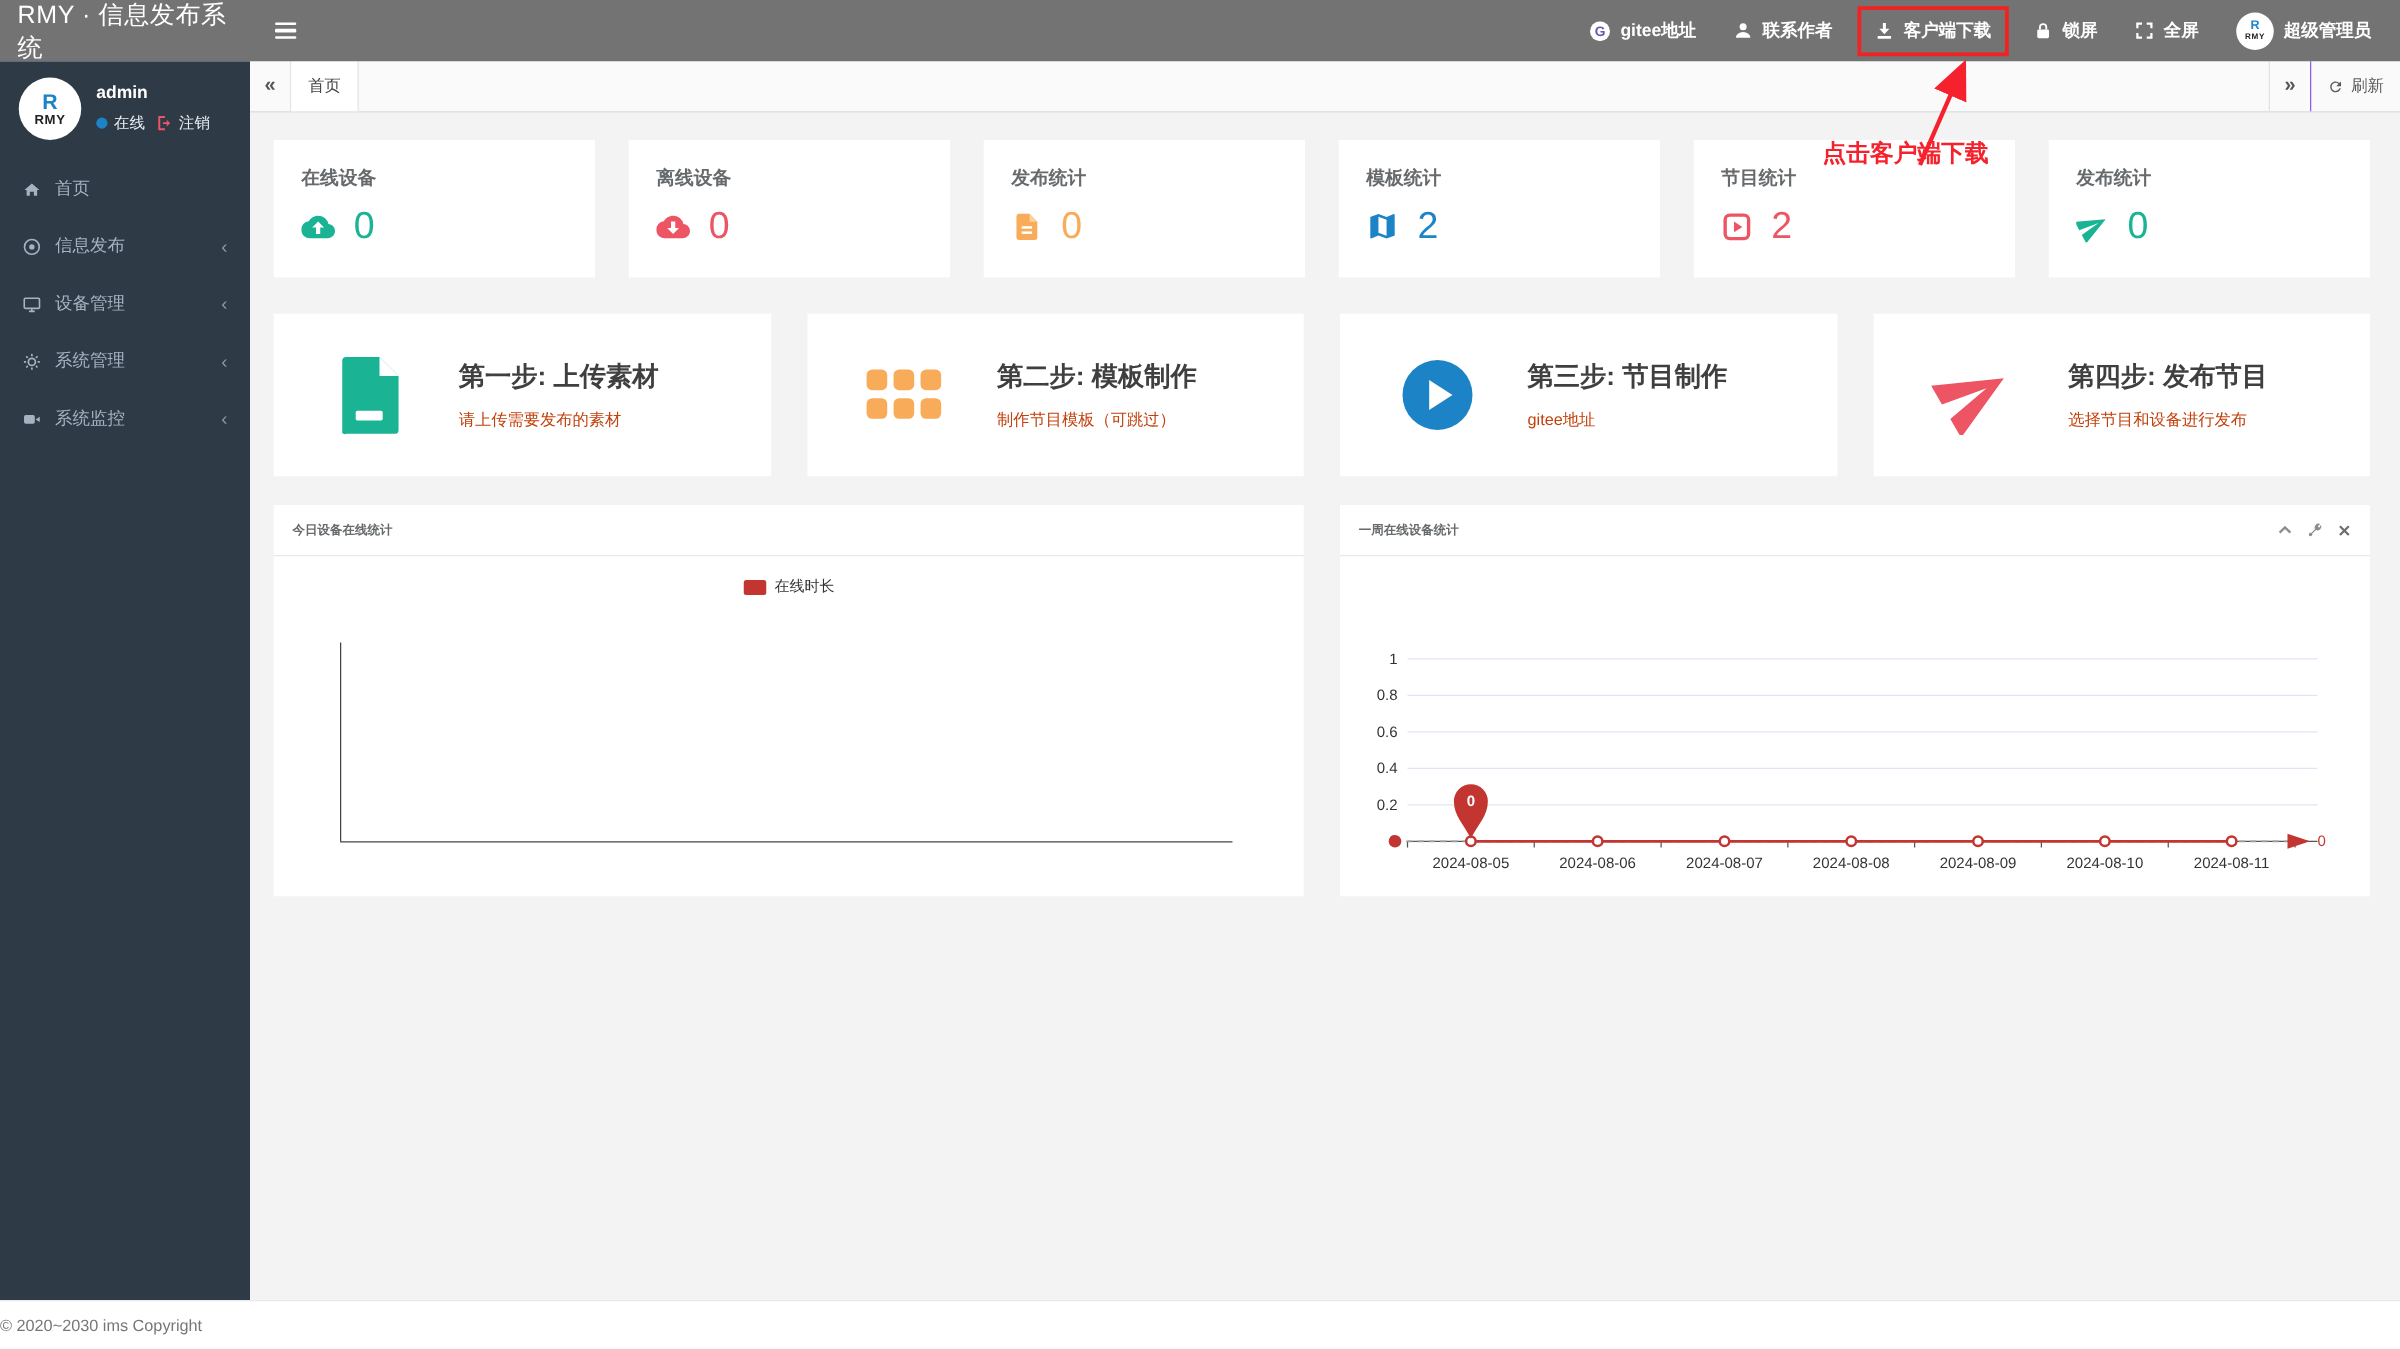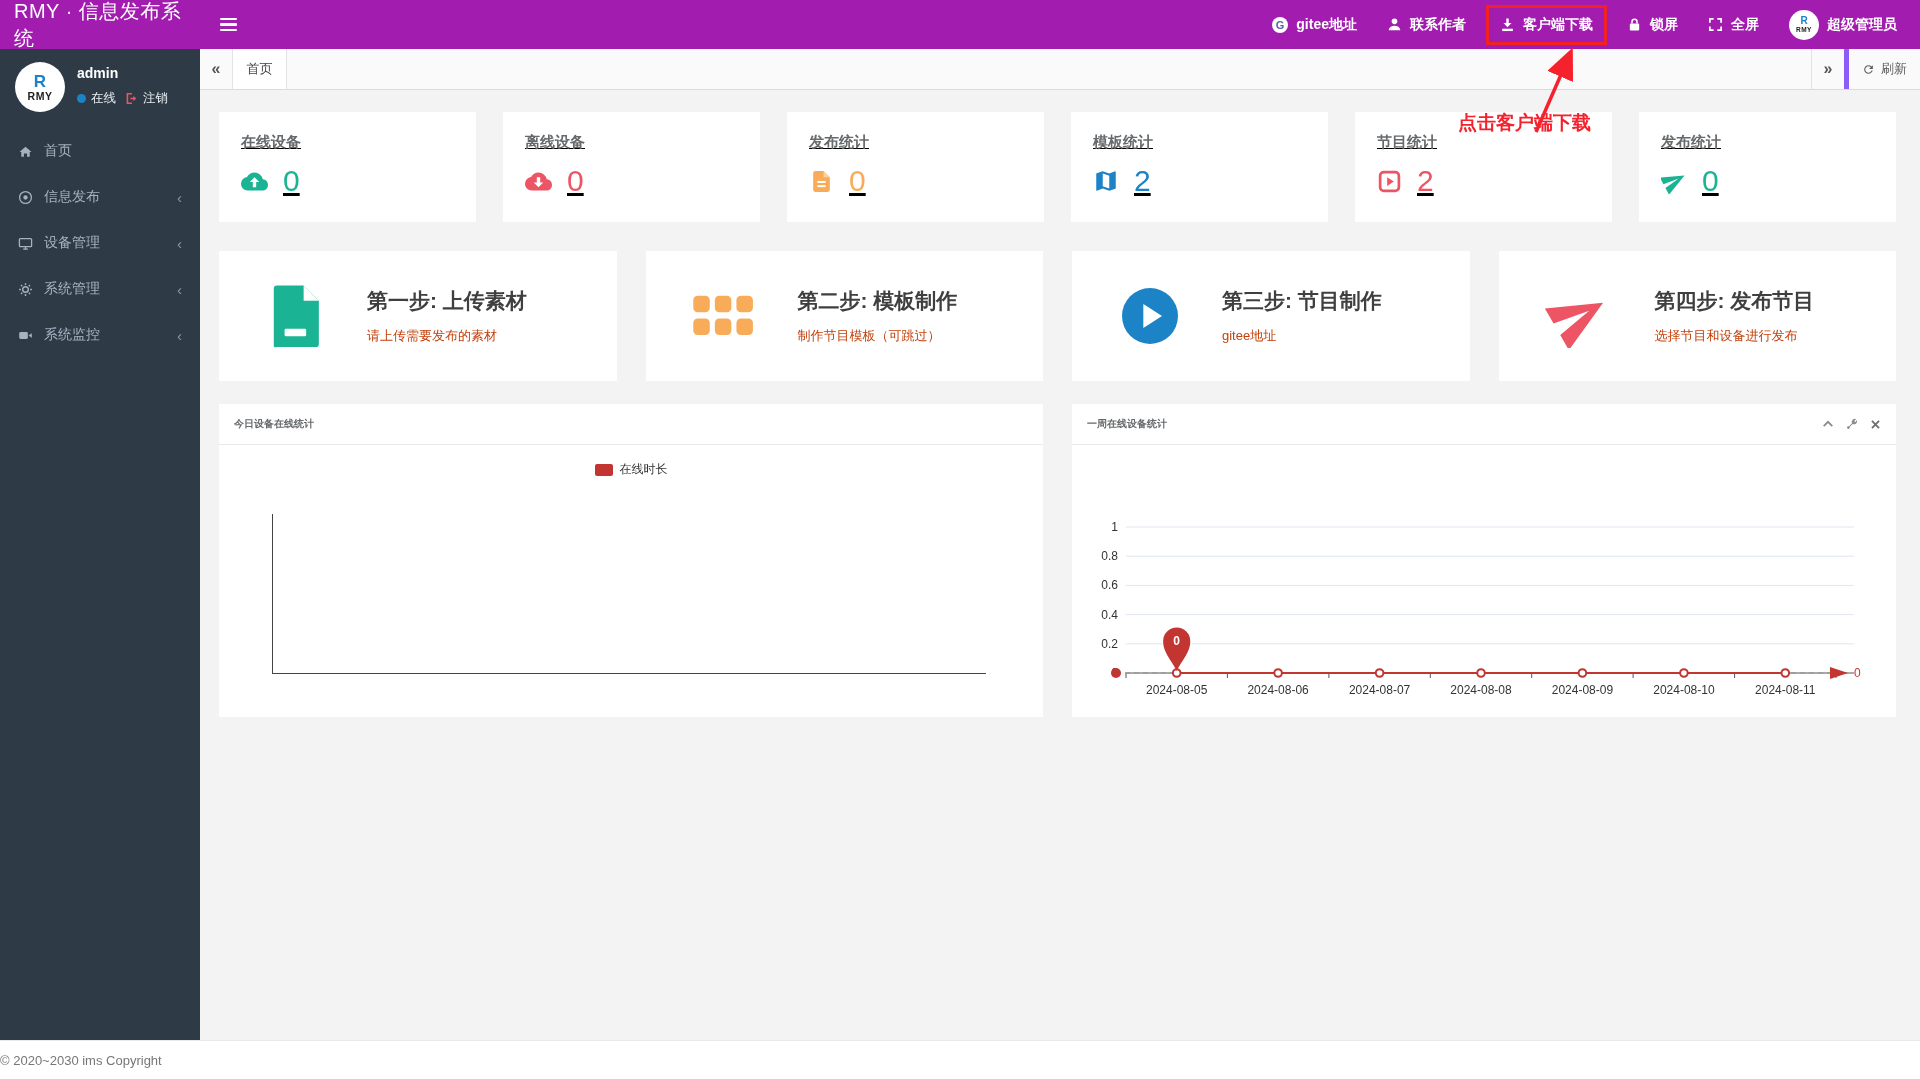--- a/index.html
+++ b/index.html
@@ -1,21 +1,21 @@
 <!DOCTYPE html>
 <html><head>
 <meta charset="utf-8">
 <style>
   * { box-sizing: border-box; }
   html,body { margin:0; padding:0; width:1920px; height:1079px; overflow:hidden;
               font-family:"Liberation Sans", sans-serif; background:#f3f3f4; }
   .page { position:relative; width:1920px; height:1079px; }
 
   
-  .navbar { position:absolute; top:0; left:0; right:0; height:49px; background:#a21caf;
+  .navbar { position:absolute; top:0; left:0; right:0; height:49px; background:#737373;
             display:flex; align-items:center; color:#fff; z-index:20; }
   .brand { width:200px; padding-left:14px; font-size:20px; letter-spacing:0.5px; }
   .hamburger { margin-left:20px; cursor:pointer; display:flex; flex-direction:column; gap:3px; }
   .hamburger i { display:block; width:17px; height:2.5px; background:#fff; border-radius:1px; }
   .nav-right { margin-left:auto; display:flex; align-items:center; padding-right:8px; }
   .nav-item { display:flex; align-items:center; gap:8px; padding:0 15px; height:49px;
               font-size:14px; font-weight:bold; cursor:pointer; }
   .nav-item.highlight { height:40px; border:3px solid #f32121; padding:0 11px; margin:0 5px; }
   .nav-item svg { flex:none; }
   .avatar { background:#fff; border-radius:50%; display:flex; flex-direction:column;
@@ -46,27 +46,27 @@
   
   .tabbar { position:absolute; top:49px; left:200px; right:0; height:41px; background:#fafafa;
             border-bottom:1px solid #d8dcde; display:flex; align-items:stretch; z-index:5; }
   .tab-nav-btn { width:33px; display:flex; align-items:center; justify-content:center;
                  color:#555; font-size:16px; font-weight:bold; border-right:1px solid #e3e3e3; cursor:pointer; }
   .tab { width:54px; background:#fff; display:flex; align-items:center; justify-content:center;
          font-size:13px; color:#444; border-right:1px solid #e3e3e3; cursor:pointer; }
   .tab-spacer { flex:1; }
   .tab-nav-btn.rightb { border-right:none; border-left:1px solid #e3e3e3; }
   .refresh-btn { padding:0 13px; display:flex; align-items:center; gap:6px; font-size:13px;
-                 color:#5a5a5a; border-left:5px solid #8b5cf6; cursor:pointer; }
+                 color:#5a5a5a; border-left:1px solid #8b5cf6; cursor:pointer; }
 
   
   .content { position:absolute; top:90px; left:200px; right:0; bottom:39px;
              padding:22px 24px 0 19px; background:#f3f3f4; }
 
-  .stat-row { display:flex; gap:27px;text-decoration:underline; }
+  .stat-row { display:flex; gap:27px; }
   .stat-card { flex:1; background:#fff; height:110px; padding:21px 22px; }
   .stat-title { font-size:15px; font-weight:bold; color:#676a6c; }
   .stat-value-row { margin-top:14px; display:flex; align-items:center; gap:15px; }
   .stat-value { font-size:30px; line-height:1; }
   .c-green { color:#1ab394; } .c-red { color:#ed5565; }
   .c-orange { color:#f8ac59; } .c-blue { color:#1c84c6; }
 
   .step-row { display:flex; gap:29px; margin-top:29px; }
   .step-card { flex:1; background:#fff; height:130px; display:flex; align-items:center;
                padding-left:46px; cursor:pointer; }

